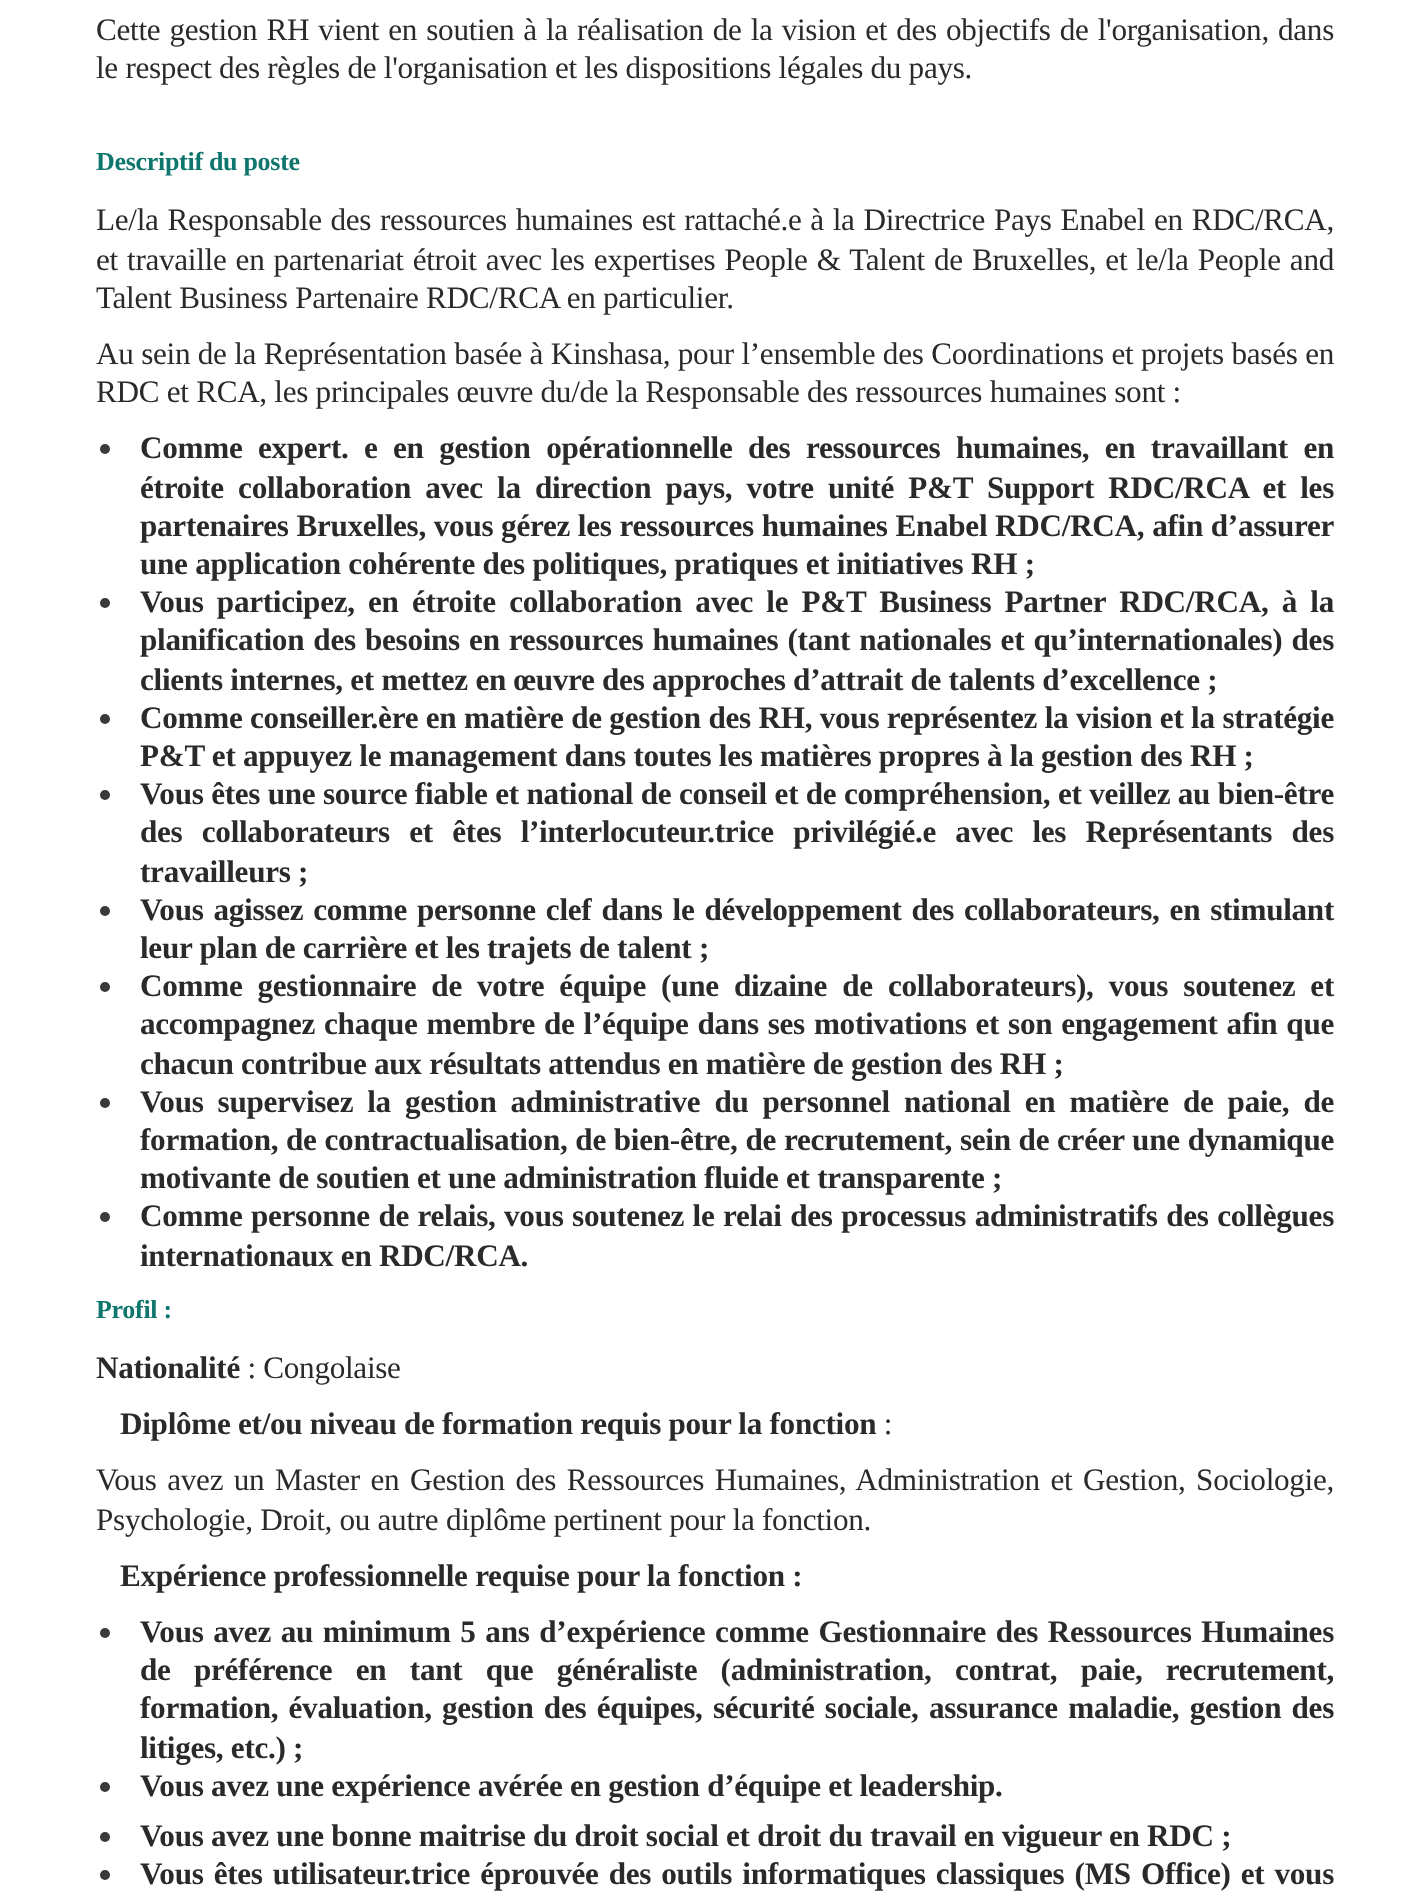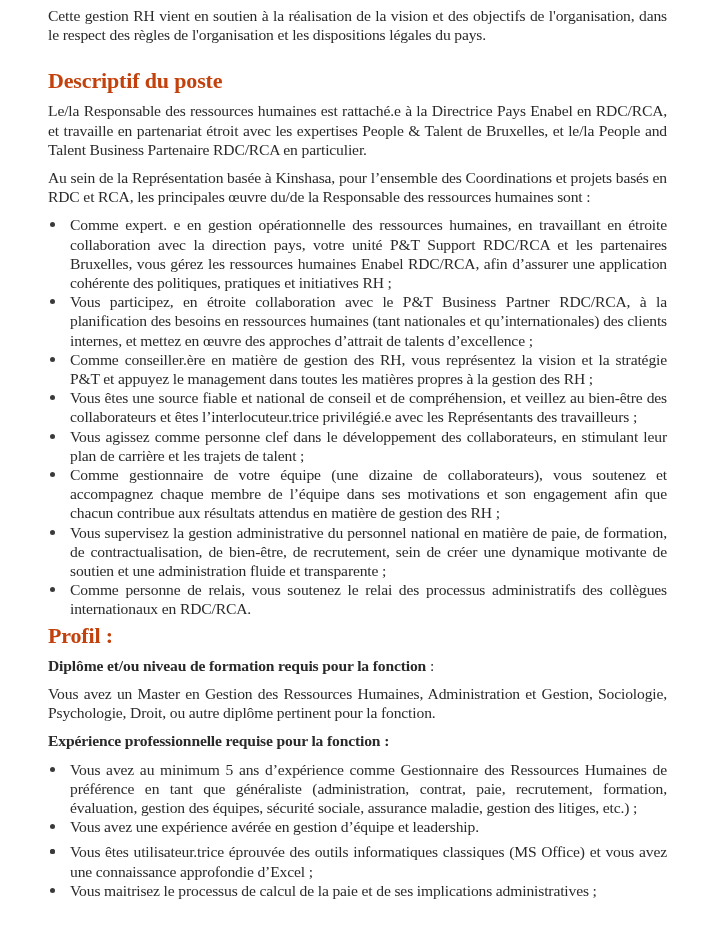--- a/index.html
+++ b/index.html
@@ -13,47 +13,48 @@
       padding: 6px 44px 0 48px;
       font-family: "Liberation Serif", "DejaVu Serif", serif;
       font-size: 15.6px;
       line-height: 19.2px;
       letter-spacing: -0.15px;
     }
     p { margin: 0; text-align: justify; }
     .intro { margin-bottom: 26px; }
     h2 {
       margin: 0 0 9px 0;
-      font-size: 22px;
+      font-size: 13px;
       line-height: 22px;
       font-weight: bold;
-      color: #c2410c;
+      color: #0f766e;
     }
     .para { margin-bottom: 9px; }
     ul.bullets {
       list-style: none;
       margin: 0 0 6px 0;
       padding: 0;
+      font-weight: bold;
     }
     ul.bullets li {
       position: relative;
       padding-left: 22px;
       text-align: justify;
     }
     ul.bullets li .dot {
       position: absolute;
       left: 2px;
       top: 7px;
       width: 5px; height: 5px;
       border-radius: 50%;
       background: #3a3a3a;
     }
     .sub-heading {
       font-weight: bold;
-      margin: 0 0 9px 0;
+      margin: 0 0 9px 12px;
     }
     .label-strong { font-weight: bold; }
     .sec-gap { margin-top: 2px; }
   </style>
 </head>
 <body>
 
 <div class="page">
 
   <p class="intro">Cette gestion RH vient en soutien à la réalisation de la vision et des objectifs de l'organisation, dans le respect des règles de l'organisation et les dispositions légales du pays.</p>
@@ -69,33 +70,34 @@
     <li><span class="dot"></span><span>Comme conseiller.ère en matière de gestion des RH, vous représentez la vision et la stratégie P&amp;T et appuyez le management dans toutes les matières propres à la gestion des RH ;</span></li>
     <li><span class="dot"></span><span>Vous êtes une source fiable et national de conseil et de compréhension, et veillez au bien-être des collaborateurs et êtes l’interlocuteur.trice privilégié.e avec les Représentants des travailleurs ;</span></li>
     <li><span class="dot"></span><span>Vous agissez comme personne clef dans le développement des collaborateurs, en stimulant leur plan de carrière et les trajets de talent ;</span></li>
     <li><span class="dot"></span><span>Comme gestionnaire de votre équipe (une dizaine de collaborateurs), vous soutenez et accompagnez chaque membre de l’équipe dans ses motivations et son engagement afin que chacun contribue aux résultats attendus en matière de gestion des RH ;</span></li>
     <li><span class="dot"></span><span>Vous supervisez la gestion administrative du personnel national en matière de paie, de formation, de contractualisation, de bien-être, de recrutement, sein de créer une dynamique motivante de soutien et une administration fluide et transparente ;</span></li>
     <li><span class="dot"></span><span>Comme personne de relais, vous soutenez le relai des processus administratifs des collègues internationaux en RDC/RCA.</span></li>
   </ul>
 
   <h2>Profil :</h2>
 
+  <p class="para"><span class="label-strong">Nationalité</span><span> : Congolaise</span></p>
 
   <p class="sub-heading"><span>Diplôme et/ou niveau de formation requis pour la fonction</span><span style="font-weight:normal"> :</span></p>
 
   <p class="para">Vous avez un Master en Gestion des Ressources Humaines, Administration et Gestion, Sociologie, Psychologie, Droit, ou autre diplôme pertinent pour la fonction.</p>
 
   <p class="sub-heading sec-gap">Expérience professionnelle requise pour la fonction :</p>
 
   <ul class="bullets">
     <li><span class="dot"></span><span>Vous avez au minimum 5 ans d’expérience comme Gestionnaire des Ressources Humaines de préférence en tant que généraliste (administration, contrat, paie, recrutement, formation, évaluation, gestion des équipes, sécurité sociale, assurance maladie, gestion des litiges, etc.) ;</span></li>
     <li><span class="dot"></span><span>Vous avez une expérience avérée en gestion d’équipe et leadership.</span></li>
   </ul>
 
 
   <ul class="bullets">
-    <li><span class="dot"></span></li>
+    <li><span class="dot"></span><span>Vous avez une bonne maitrise du droit social et droit du travail en vigueur en RDC ;</span></li>
     <li><span class="dot"></span><span>Vous êtes utilisateur.trice éprouvée des outils informatiques classiques (MS Office) et vous avez une connaissance approfondie d’Excel ;</span></li>
     <li><span class="dot"></span><span>Vous maitrisez le processus de calcul de la paie et de ses implications administratives ;</span></li>
 
   </ul>
 
 </div>
 
 </body></html>

